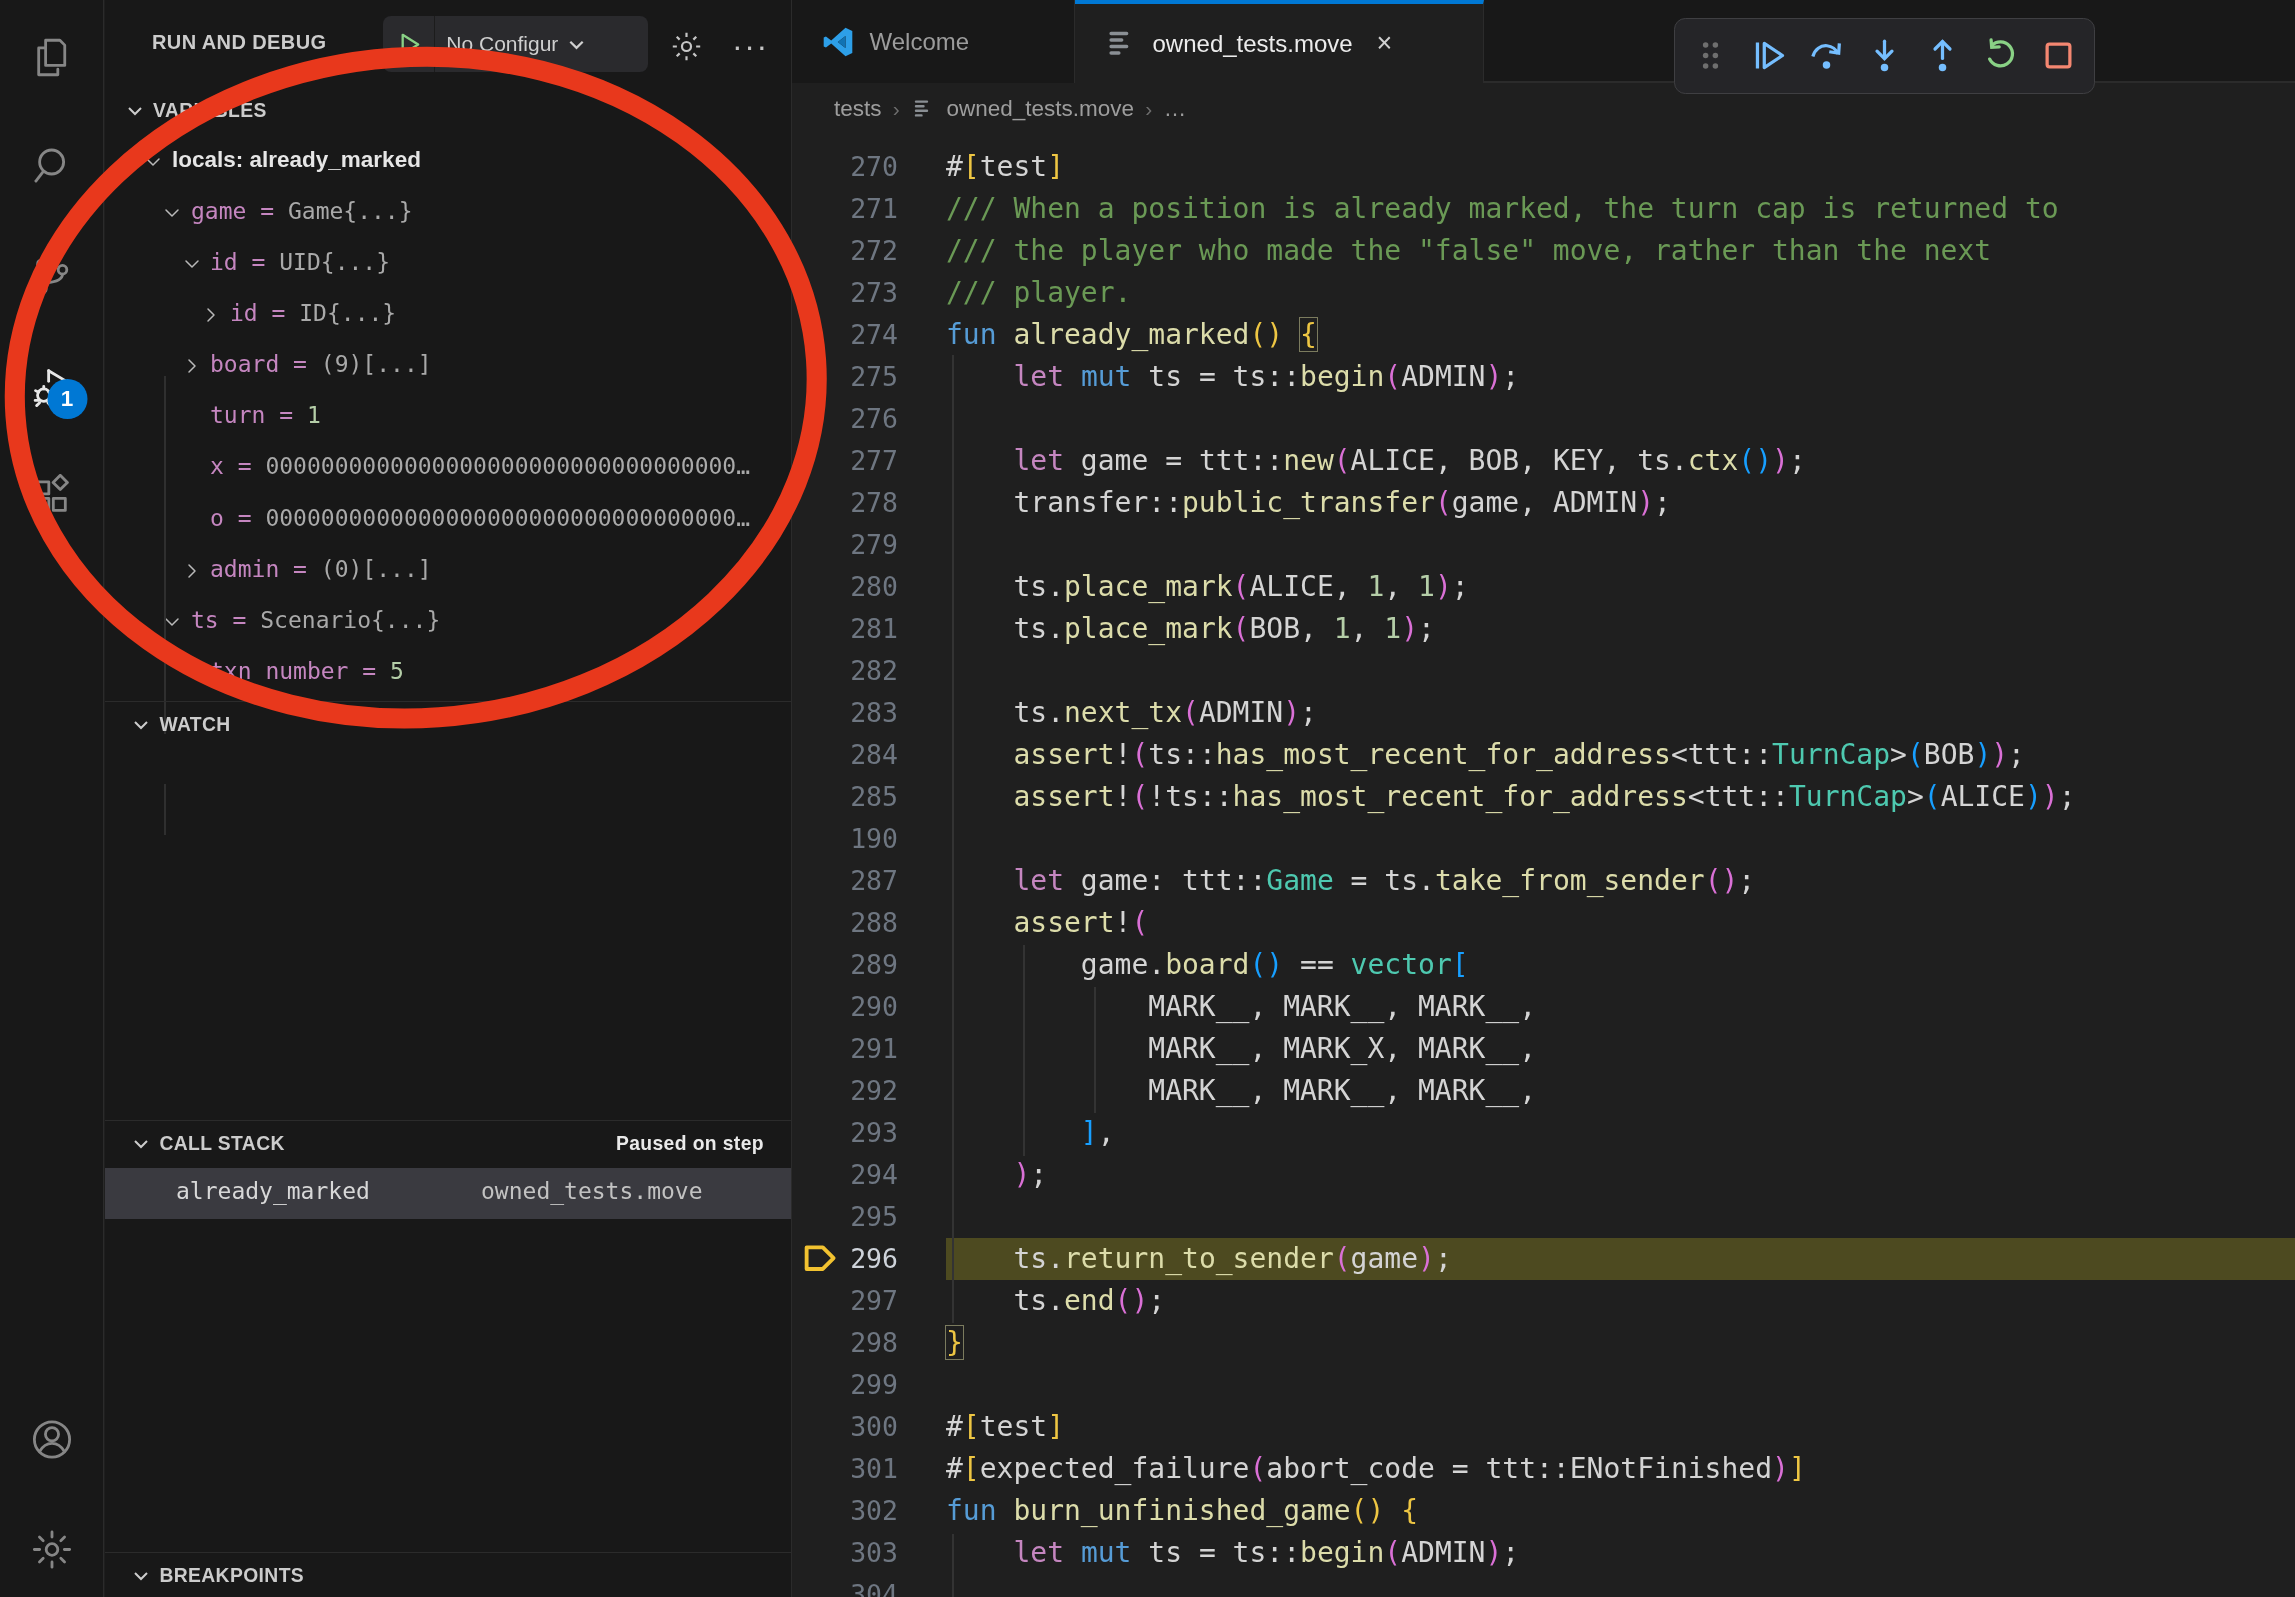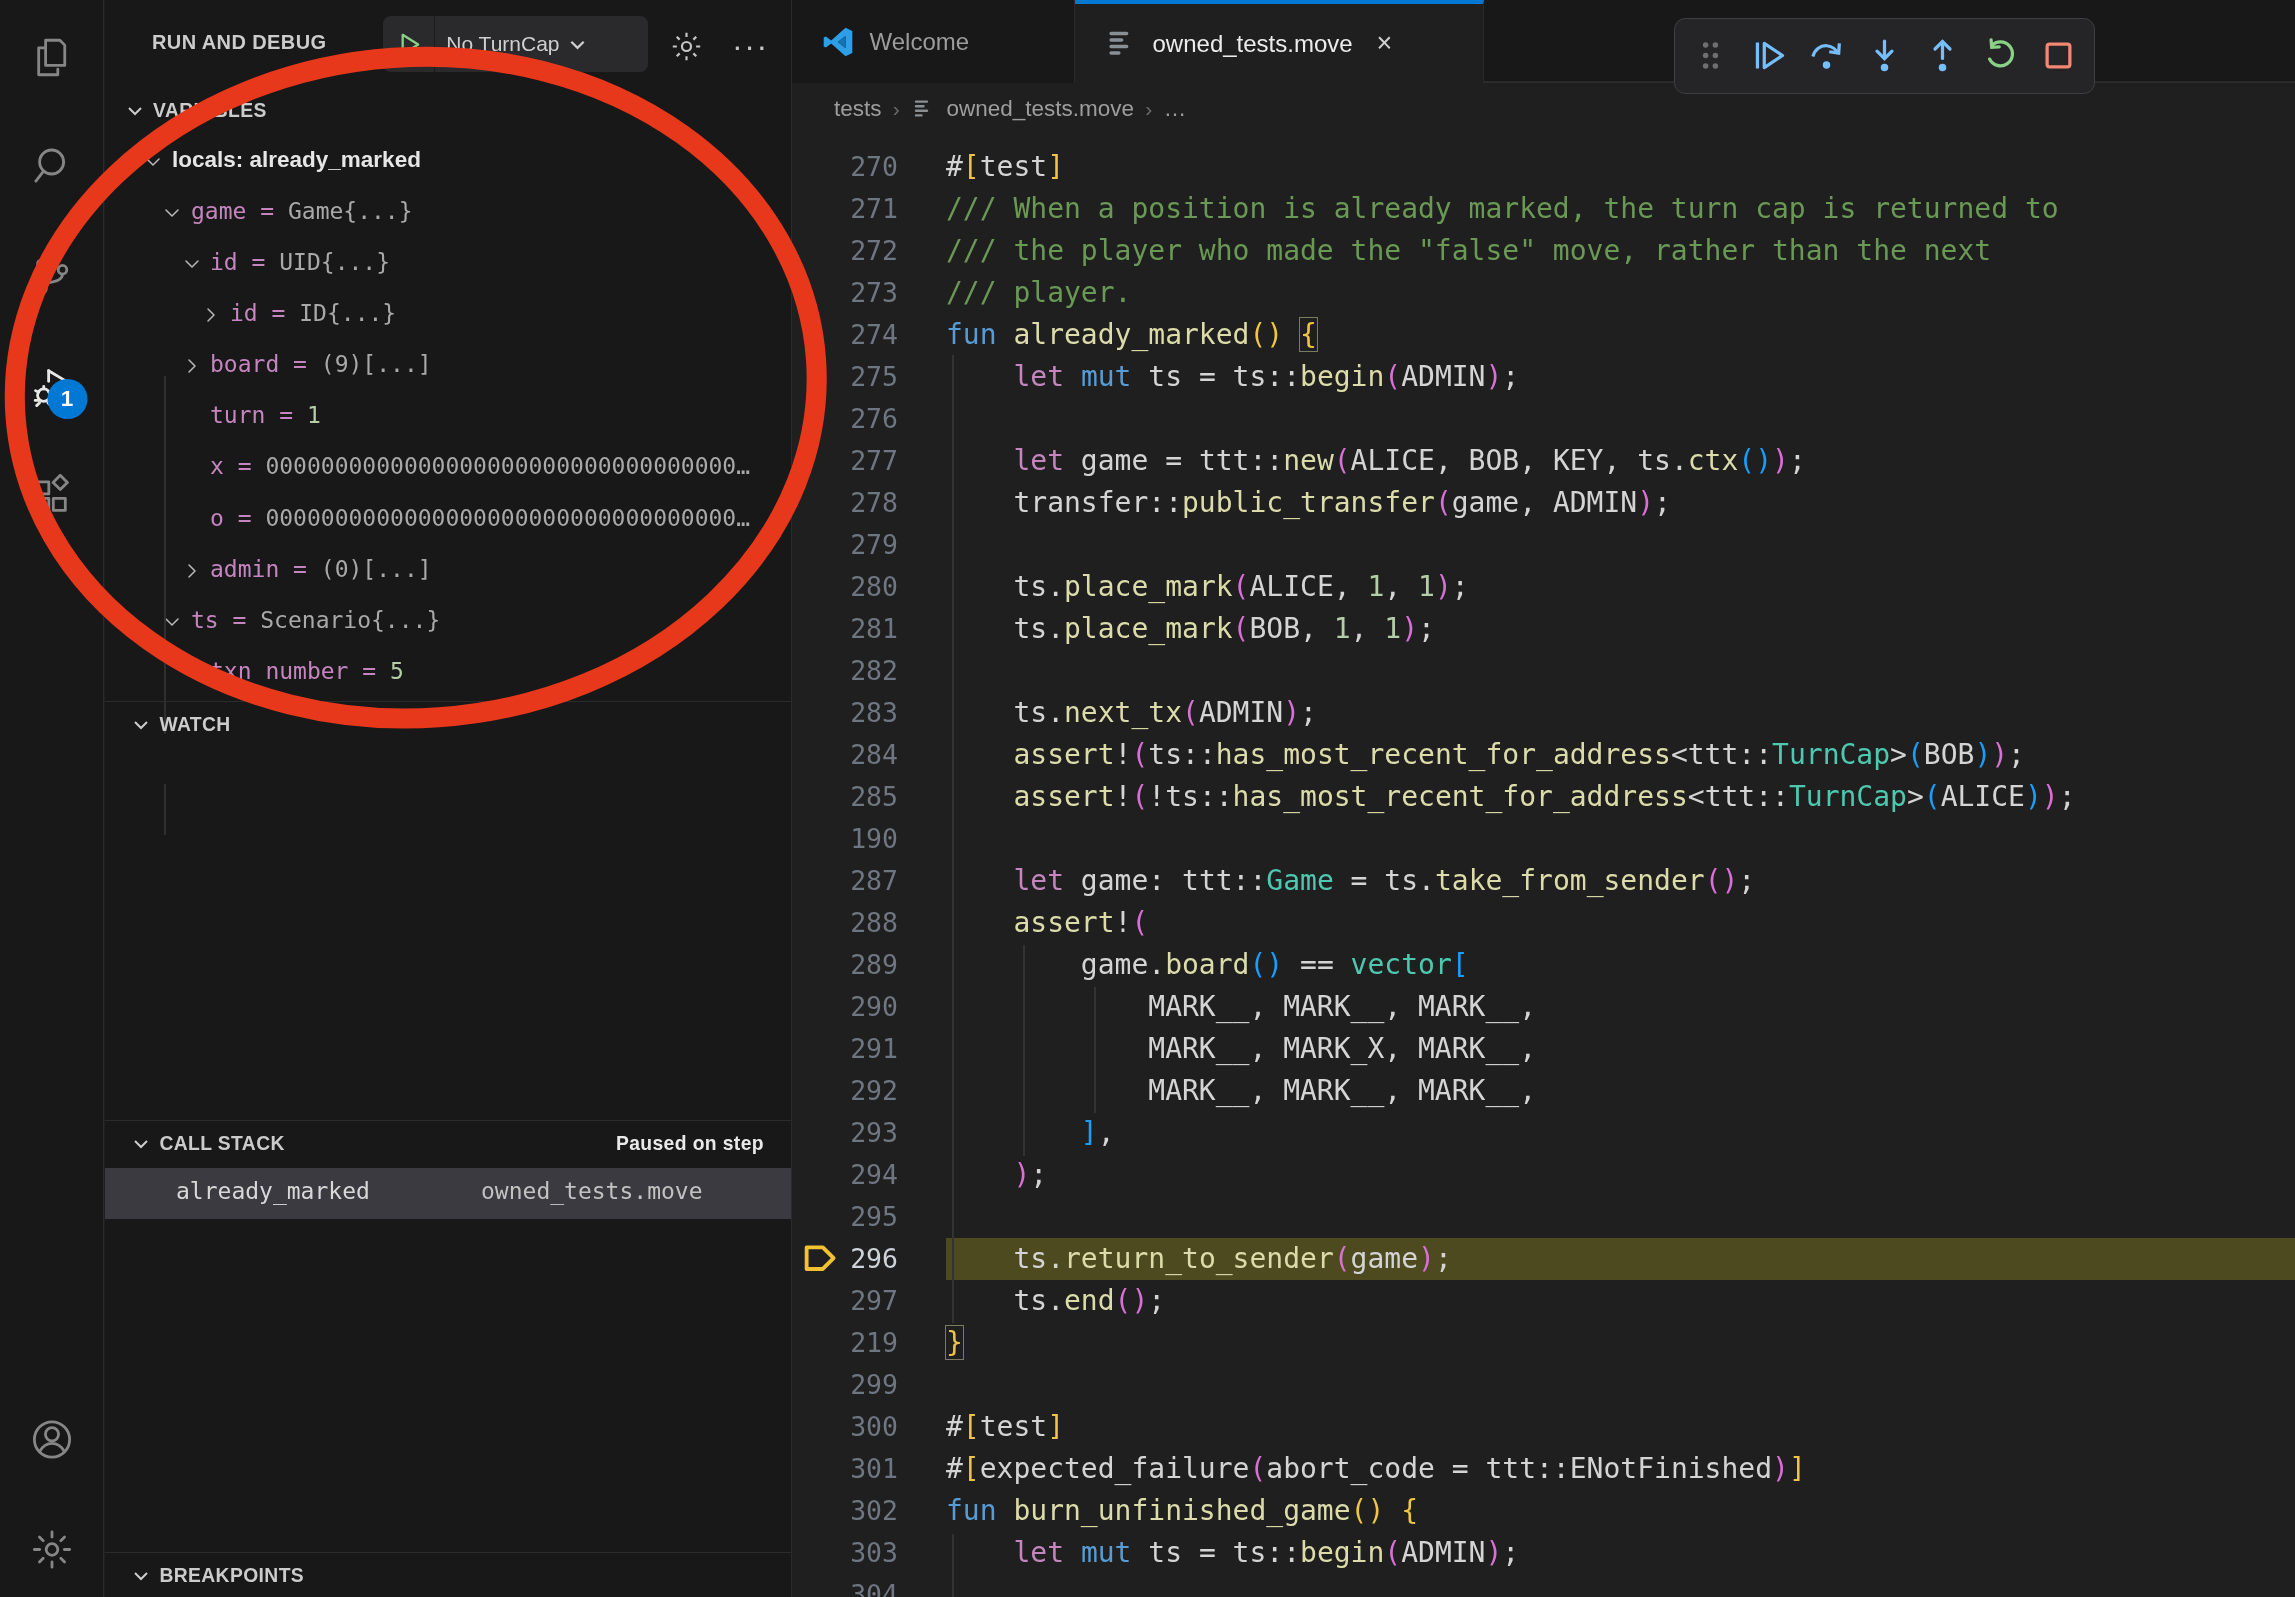--- a/index.html
+++ b/index.html
@@ -134,21 +134,21 @@
 
   <aside id="sidebar">
     <div id="side-title">RUN AND DEBUG</div>
 
     <div id="debug-config">
       <span class="play">
         <svg viewBox="0 0 24 24">
             <path d="M7.5 4.5l12 7.5-12 7.5z" fill="none" stroke="#89d185" stroke-width="1.8" stroke-linejoin="round"></path>
           </svg>
       </span>
-      <span id="config-label">No TurnCap</span>
+      <span id="config-label">No Configur</span>
       <span class="chev">
         <svg viewBox="0 0 24 24" fill="none" stroke="currentColor" stroke-width="2">
             <path d="M6.5 9.5l5.5 5.5 5.5-5.5"></path>
           </svg>
       </span>
     </div>
     <span class="hdr-icon" style="left:564px;">
       <svg viewBox="0 0 24 24" fill="none" stroke="currentColor" stroke-width="1.5">
           <circle cx="12" cy="12" r="3.1"></circle>
           <path d="M12 2.6v2.8M12 18.6v2.8M2.6 12h2.8M18.6 12h2.8M5.3 5.3l2 2M16.7 16.7l2 2M18.7 5.3l-2 2M7.3 16.7l-2 2"></path>
@@ -308,21 +308,21 @@
           <div class="crow"><span class="ln">290</span><span class="ct"><span style="color: rgb(212, 212, 212);">            MARK__, MARK__, MARK__,</span></span></div>
           <div class="crow"><span class="ln">291</span><span class="ct"><span style="color: rgb(212, 212, 212);">            MARK__, MARK_X, MARK__,</span></span></div>
           <div class="crow"><span class="ln">292</span><span class="ct"><span style="color: rgb(212, 212, 212);">            MARK__, MARK__, MARK__,</span></span></div>
           <div class="crow"><span class="ln">293</span><span class="ct"><span style="color: rgb(212, 212, 212);">        </span><span style="color: rgb(23, 159, 255);">]</span><span style="color: rgb(212, 212, 212);">,</span></span></div>
           <div class="crow"><span class="ln">294</span><span class="ct"><span style="color: rgb(212, 212, 212);">    </span><span style="color: rgb(218, 112, 214);">)</span><span style="color: rgb(212, 212, 212);">;</span></span></div>
           <div class="crow"><span class="ln">295</span><span class="ct"></span></div>
           <div class="crow cur"><span class="cur-marker"><svg viewBox="0 0 48 42">
                 <path d="M6 7h21l14 14-14 14H6z" fill="none" stroke="#f2c230" stroke-width="5" stroke-linejoin="round"></path>
               </svg></span><span class="ln">296</span><span class="ct"><span style="color: rgb(212, 212, 212);">    ts.</span><span style="color: rgb(220, 220, 170);">return_to_sender</span><span style="color: rgb(218, 112, 214);">(</span><span style="color: rgb(212, 212, 212);">game</span><span style="color: rgb(218, 112, 214);">)</span><span style="color: rgb(212, 212, 212);">;</span></span></div>
           <div class="crow"><span class="ln">297</span><span class="ct"><span style="color: rgb(212, 212, 212);">    ts.</span><span style="color: rgb(220, 220, 170);">end</span><span style="color: rgb(218, 112, 214);">(</span><span style="color: rgb(218, 112, 214);">)</span><span style="color: rgb(212, 212, 212);">;</span></span></div>
-          <div class="crow"><span class="ln">219</span><span class="ct"><span class="tk-match" style="color: rgb(238, 198, 67);">}</span></span></div>
+          <div class="crow"><span class="ln">298</span><span class="ct"><span class="tk-match" style="color: rgb(238, 198, 67);">}</span></span></div>
           <div class="crow"><span class="ln">299</span><span class="ct"></span></div>
           <div class="crow"><span class="ln">300</span><span class="ct"><span style="color: rgb(212, 212, 212);">#</span><span style="color: rgb(238, 198, 67);">[</span><span style="color: rgb(212, 212, 212);">test</span><span style="color: rgb(238, 198, 67);">]</span></span></div>
           <div class="crow"><span class="ln">301</span><span class="ct"><span style="color: rgb(212, 212, 212);">#</span><span style="color: rgb(238, 198, 67);">[</span><span style="color: rgb(212, 212, 212);">expected_failure</span><span style="color: rgb(218, 112, 214);">(</span><span style="color: rgb(212, 212, 212);">abort_code = ttt::ENotFinished</span><span style="color: rgb(218, 112, 214);">)</span><span style="color: rgb(238, 198, 67);">]</span></span></div>
           <div class="crow"><span class="ln">302</span><span class="ct"><span style="color: rgb(86, 156, 214);">fun</span><span style="color: rgb(212, 212, 212);"> </span><span style="color: rgb(220, 220, 170);">burn_unfinished_game</span><span style="color: rgb(238, 198, 67);">(</span><span style="color: rgb(238, 198, 67);">)</span><span style="color: rgb(212, 212, 212);"> </span><span style="color: rgb(238, 198, 67);">{</span></span></div>
           <div class="crow"><span class="ln">303</span><span class="ct"><span style="color: rgb(212, 212, 212);">    </span><span style="color: rgb(197, 134, 192);">let</span><span style="color: rgb(212, 212, 212);"> </span><span style="color: rgb(86, 156, 214);">mut</span><span style="color: rgb(212, 212, 212);"> ts = ts::</span><span style="color: rgb(220, 220, 170);">begin</span><span style="color: rgb(218, 112, 214);">(</span><span style="color: rgb(212, 212, 212);">ADMIN</span><span style="color: rgb(218, 112, 214);">)</span><span style="color: rgb(212, 212, 212);">;</span></span></div>
           <div class="crow"><span class="ln">304</span><span class="ct"></span></div>
         </div>
       <div class="iguide" style="left:160px;top:220px;height:968px;"></div>
       <div class="iguide" style="left:231px;top:810px;height:211px;"></div>
       <div class="iguide" style="left:302px;top:852px;height:126px;"></div>

